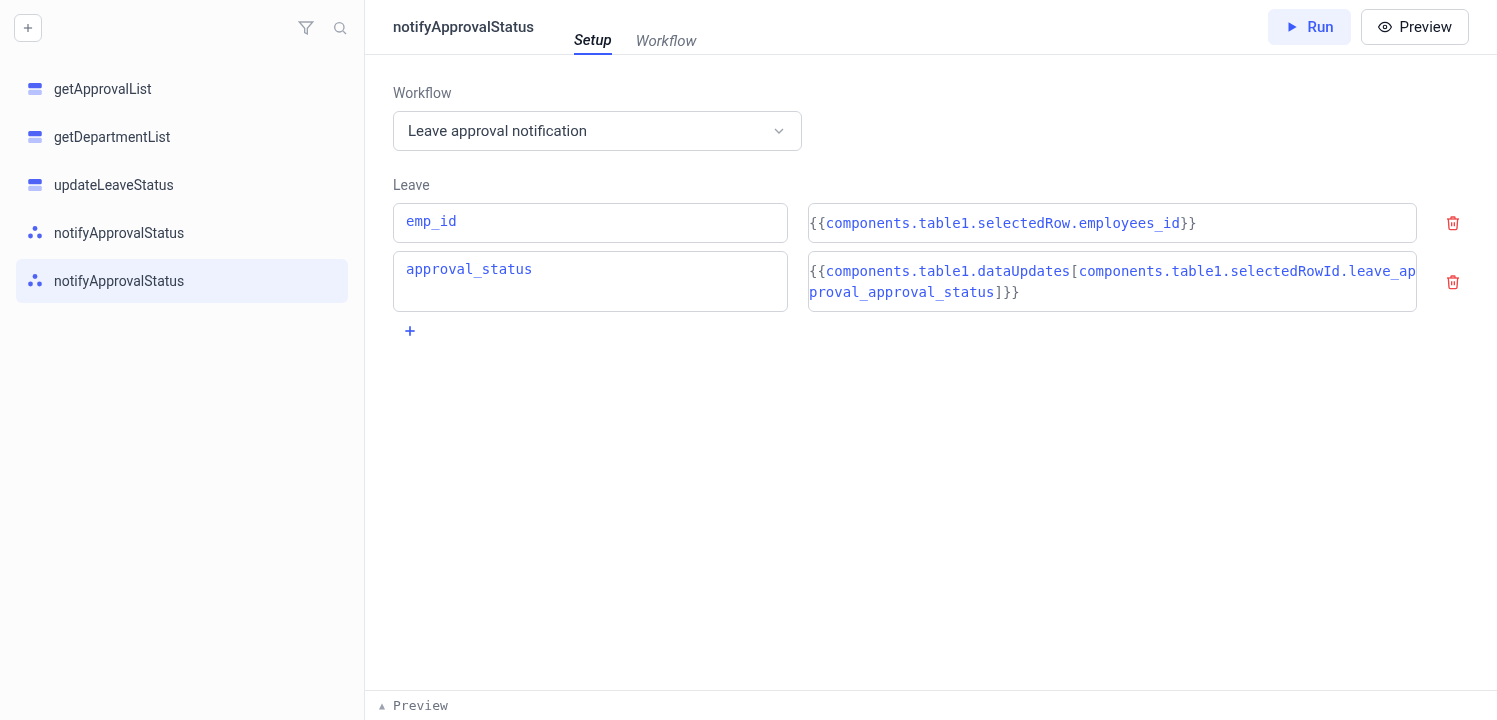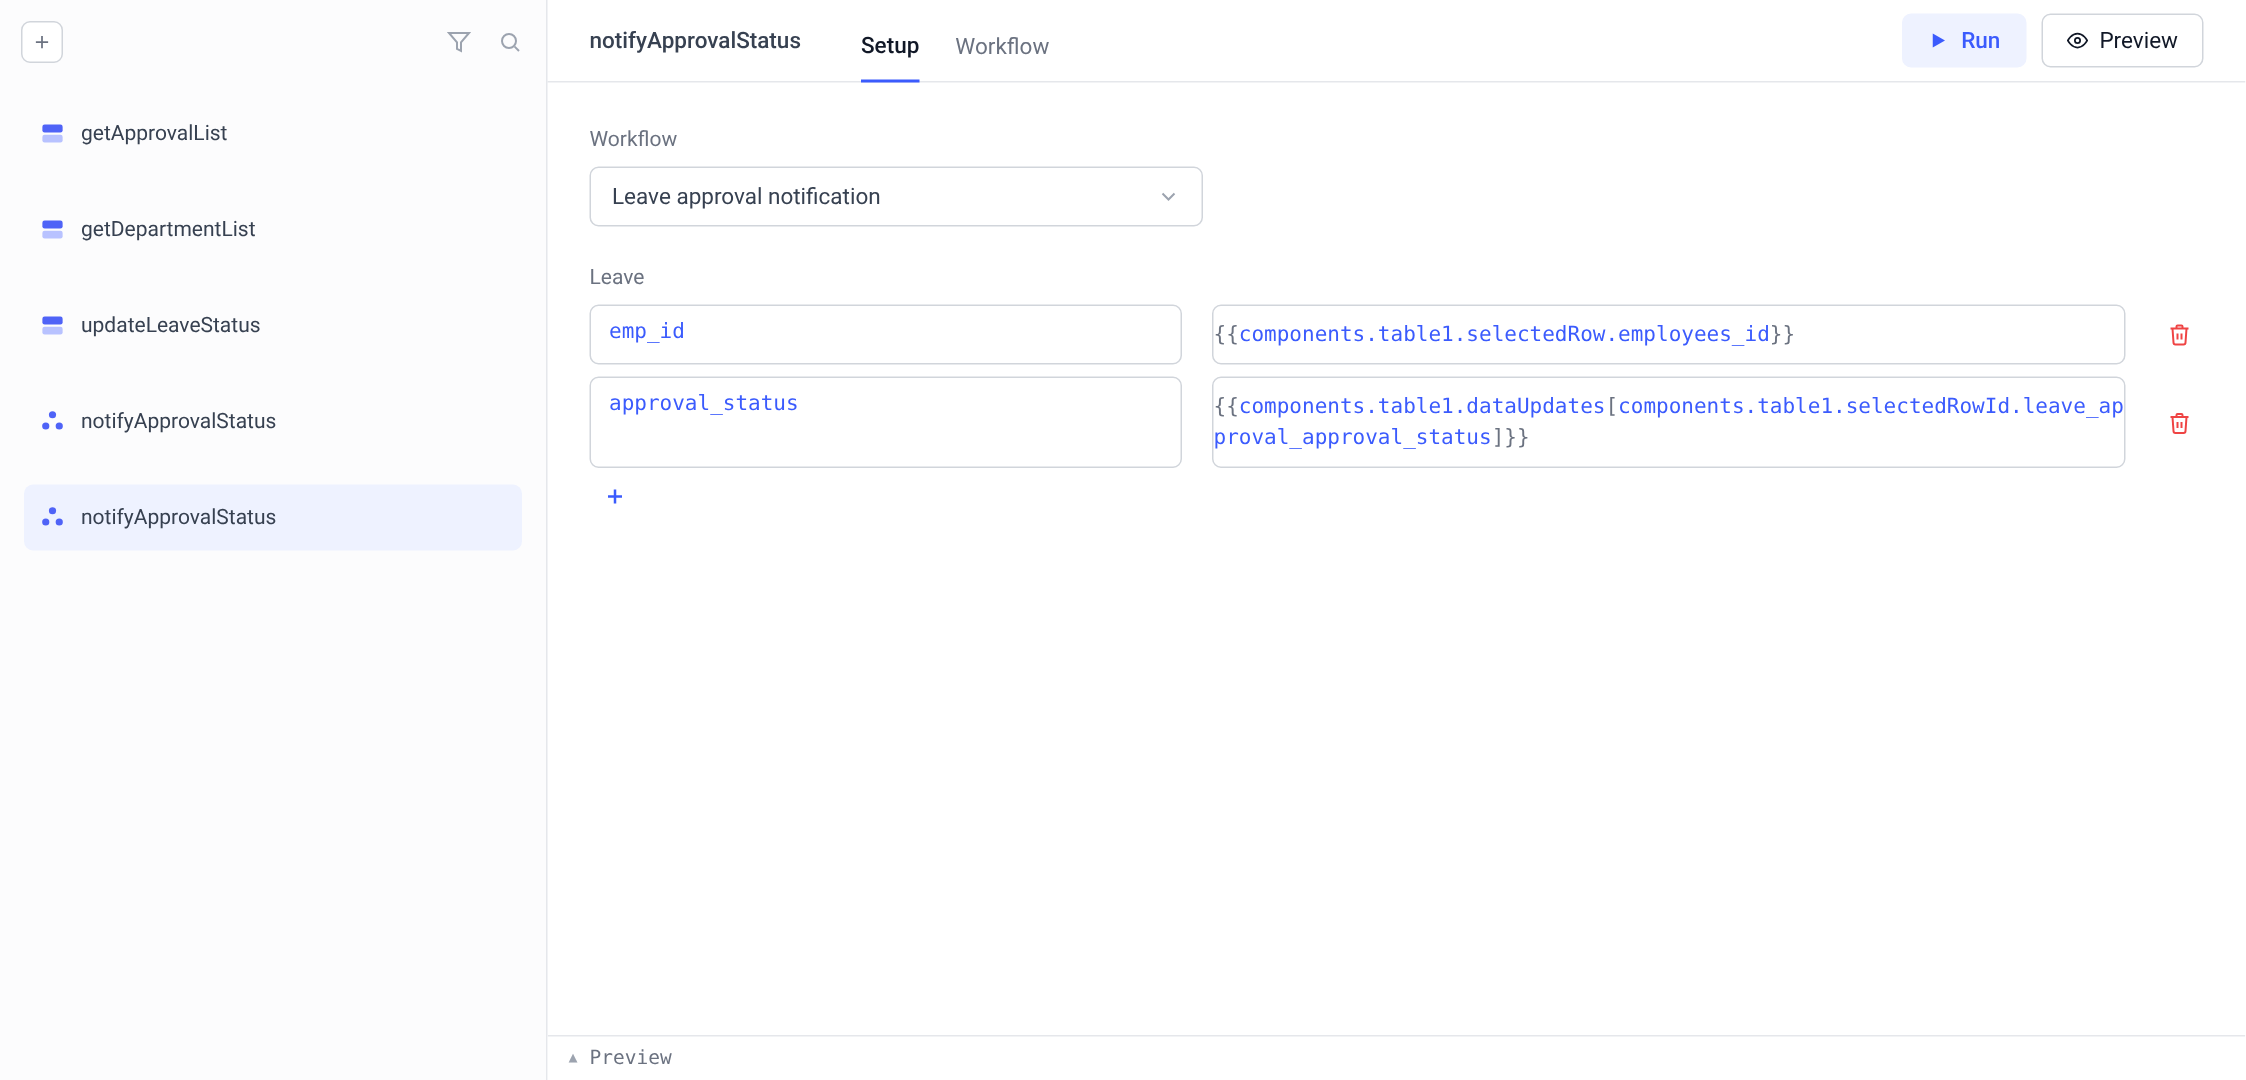--- a/index.html
+++ b/index.html
@@ -34,21 +34,21 @@
     border: 1px solid #d1d5db;
     border-radius: 6px;
     background: #fff;
     display: flex; align-items: center; justify-content: center;
     cursor: pointer;
     color: #6b7280;
   }
   .sidebar-header-right { display: flex; gap: 14px; align-items: center; color: #9ca3af; }
   .icon-btn { cursor: pointer; display:flex; align-items:center; justify-content:center; width:20px; height:20px; }
 
-  .sidebar-list { padding: 10px 8px; display:flex; flex-direction:column; gap:16px; }
+  .sidebar-list { padding: 10px 8px; display:flex; flex-direction:column; gap:0; }
   .sidebar-item {
     height: 44px;
     display: flex;
     align-items: center;
     gap: 10px;
     padding: 0 10px;
     border-radius: 6px;
     cursor: pointer;
     color: #374151;
     margin: 2px 8px;
@@ -61,21 +61,21 @@
   .main-header {
     height: 55px;
     border-bottom: 1px solid #e5e7eb;
     display:flex;
     align-items:center;
     padding: 0 28px 0 28px;
     gap: 40px;
   }
   .title { font-weight: 500; color:#374151; font-size:15px; }
   .tabs { display:flex; gap:24px; height:100%; align-items:flex-end; }
-  .tab { padding-bottom: 14px; padding-top:18px; color:#6b7280; cursor:pointer; font-size:15px; }
+  .tab { padding-bottom: 4px; padding-top:18px; color:#6b7280; cursor:pointer; font-size:15px;font-style:italic; }
   .tab.active { color:#111827; border-bottom: 2px solid #3b5bfd; margin-bottom:-1px; font-weight:500; }
   .header-right { margin-left:auto; display:flex; gap:10px; }
   .btn {
     height:36px; padding:0 16px; border-radius:6px; border:1px solid #d1d5db;
     background:#fff; display:flex; align-items:center; gap:8px; cursor:pointer;
     font-size:15px; color:#111827;
   }
   .btn.run { background:#eef2ff; border-color:#eef2ff; color:#3b5bfd; font-weight:500; }
   .btn svg { width:14px; height:14px; }
 

